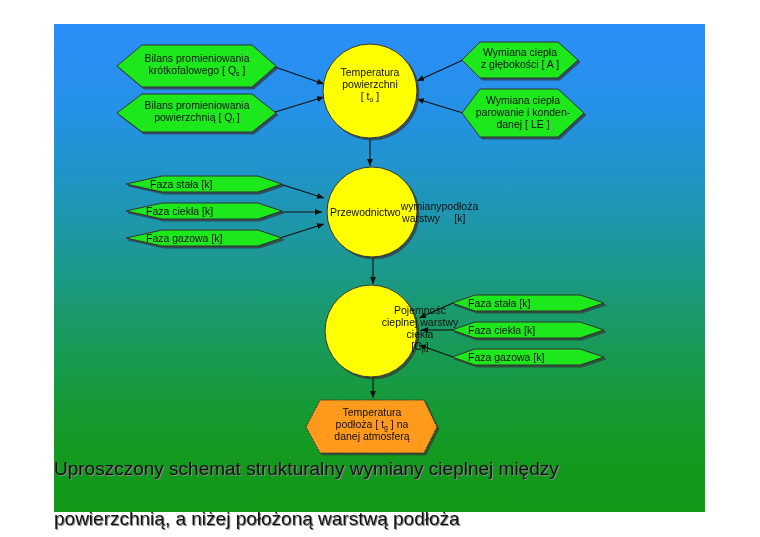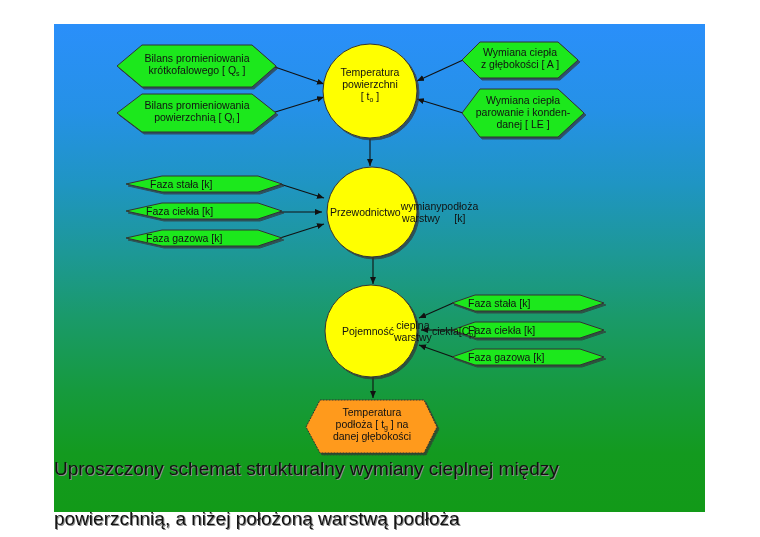--- a/index.html
+++ b/index.html
@@ -97,31 +97,31 @@
 <div class="lbl" style="left:330px;top:192px;width:92px;height:40px;">
   <span>Przewodnictwo</span>
   <span>wymiany warstwy</span>
   <span>podłoża [k]</span>
 </div>
 
 <div class="lbl" style="left:150px;top:177px;width:120px;height:14px;">Faza stała [k]</div>
 <div class="lbl" style="left:146px;top:204px;width:120px;height:14px;">Faza ciekła [k]</div>
 <div class="lbl" style="left:146px;top:231px;width:120px;height:14px;">Faza gazowa [k]</div>
 
-<div class="lbl" style="left:306px;top:304px;width:92px;height:54px;flex-direction:row;padding-left:36px;">
+<div class="lbl" style="left:338px;top:304px;width:92px;height:54px;flex-direction:column;padding-left:36px;">
   <span>Pojemność</span>
-  <span>cieplna warstwy</span>
+  <span>cieplnej warstwy</span>
   <span>ciekła</span>
   <span><span>[C</span><sub>p</sub><span>]</span></span>
 </div>
 
 <div class="lbl" style="left:468px;top:296px;width:120px;height:14px;">Faza stała [k]</div>
 <div class="lbl" style="left:468px;top:323px;width:120px;height:14px;">Faza ciekła [k]</div>
 <div class="lbl" style="left:468px;top:350px;width:120px;height:14px;">Faza gazowa [k]</div>
 
 <div class="lbl" style="left:316px;top:406px;width:112px;height:42px;flex-direction:column;">
   <span>Temperatura</span>
   <span><span>podłoża  [ t</span><sub>g</sub><span> ]  na</span></span>
-  <span>danej głębokości</span>
+  <span>danej atmosferą</span>
 </div>
 
 <div class="caption" style="top:458px;">Uproszczony schemat strukturalny wymiany cieplnej między</div>
 <div class="caption" style="top:508px;">powierzchnią, a niżej położoną warstwą podłoża</div>
 
 </body></html>

